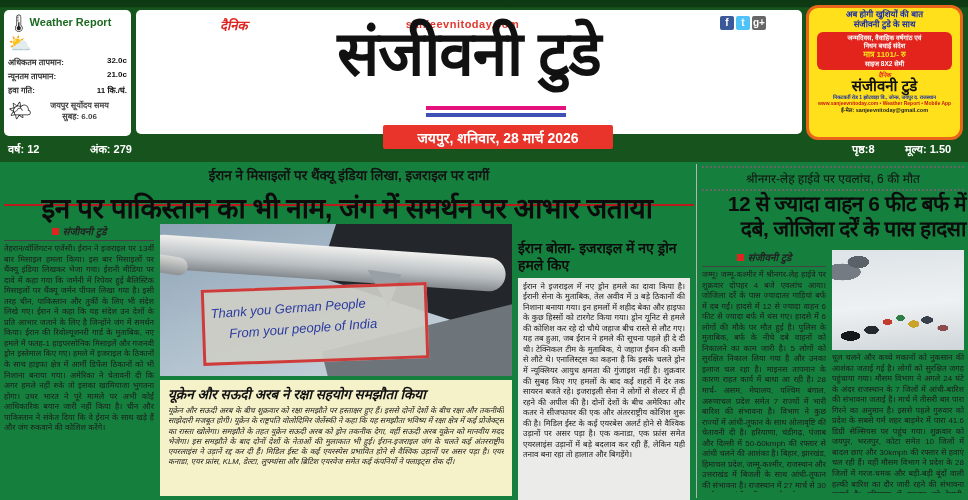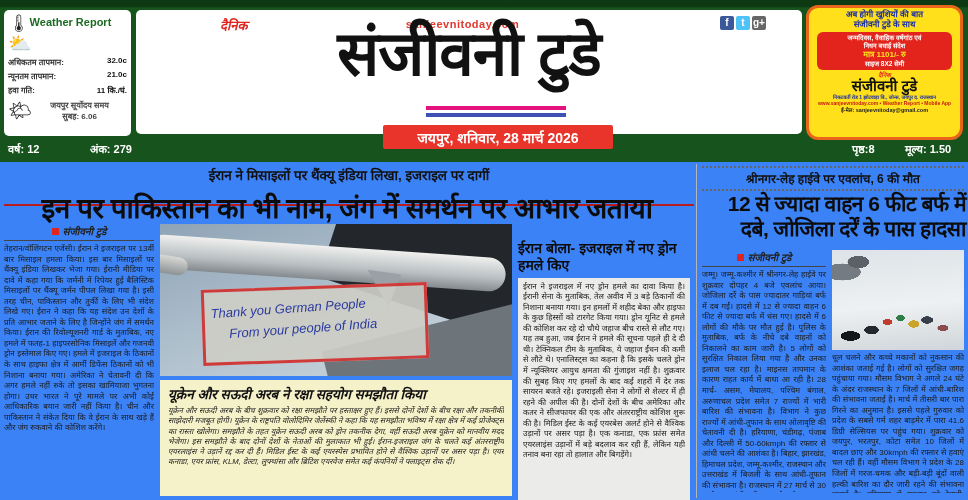--- a/index.html
+++ b/index.html
@@ -1,17 +1,17 @@
 <!DOCTYPE html>
 <html><head>
 <meta charset="utf-8">
 <style>
   html,body{margin:0;padding:0;}
   body{font-family:"Liberation Sans","DejaVu Sans",sans-serif;background:#777;}
-  .page{position:relative;width:968px;height:500px;background:#3b82f6;overflow:hidden;margin:0 auto;}
+  .page{position:relative;width:968px;height:500px;background:#15803d;overflow:hidden;margin:0 auto;}
 
   
   .band{position:absolute;left:0;top:0;width:968px;height:162px;background:linear-gradient(#0d3a13 0%,#0d3a13 4%,#17541d 5%,#17541d 100%);}
   .whitebox{position:absolute;background:#fff;border-radius:5px;}
 
   
   .weather{left:4px;top:10px;width:127px;height:126px;padding:3px 4px;box-sizing:border-box;font-size:8.5px;color:#222;}
   .weather .wr-title{color:#1c6b22;font-weight:bold;font-size:11px;line-height:1.05;display:inline-block;vertical-align:top;margin-top:4px;}
   .thermo{display:inline-block;font-size:17px;vertical-align:top;}
   .wicon{display:inline-block;font-size:19px;vertical-align:top;line-height:1;}
@@ -69,21 +69,21 @@
   .note div{font-style:italic;color:#2a3a9e;font-size:13px;line-height:1.6;transform:rotate(-2deg);white-space:nowrap;}
   .note div:last-child{padding-left:18px;}
   .ukrbox{margin-top:4px;background:#f5f1c9;padding:5px 8px 6px;box-sizing:border-box;width:352px;height:116px;overflow:hidden;font-style:italic;}
   .ukrbox h3{margin:0 0 3px;font-size:13.5px;font-weight:800;color:#111;}
   .ukrbox .bodytxt{font-size:7.8px;}
 
   .col3{position:absolute;left:518px;top:224px;width:172px;}
   .col3 h3{margin:16px 0 4px;font-size:14px;line-height:1.2;font-weight:800;color:#0c0c0c;}
   .col3 .graybg{background:#ebebe9;padding:4px 5px;height:218px;overflow:hidden;}
 
-  .kicker-r{position:absolute;left:702px;top:166px;width:262px;text-align:center;font-weight:700;font-size:12px;color:#111;border-top:2px dotted #666;border-bottom:2px dotted #666;padding:2px 0;}
+  .kicker-r{position:absolute;left:702px;top:166px;width:262px;text-align:center;font-weight:400;font-size:12px;color:#111;border-top:2px dotted #666;border-bottom:2px dotted #666;padding:2px 0;}
   .headline-r{position:absolute;left:700px;top:191px;width:266px;text-align:right;font-weight:900;font-size:21px;line-height:1.2;color:#0c0c0c;letter-spacing:-.5px;}
   .colA{position:absolute;left:702px;top:250px;width:124px;height:246px;}
   .colA .bodytxt{height:222px;}
   .colB{position:absolute;left:832px;top:250px;width:132px;height:246px;}
   .snowphoto{position:relative;width:132px;height:100px;overflow:hidden;background:
       radial-gradient(18px 10px at 20% 12%, #5a6168 0 60%, transparent 61%),
       radial-gradient(30px 14px at 8% 22%, #747b82 0 60%, transparent 61%),
       radial-gradient(8px 5px at 42% 72%, #c23b2e 0 60%, transparent 61%),
       radial-gradient(7px 5px at 52% 68%, #2f7d46 0 60%, transparent 61%),
       radial-gradient(9px 6px at 62% 74%, #caa42a 0 60%, transparent 61%),

